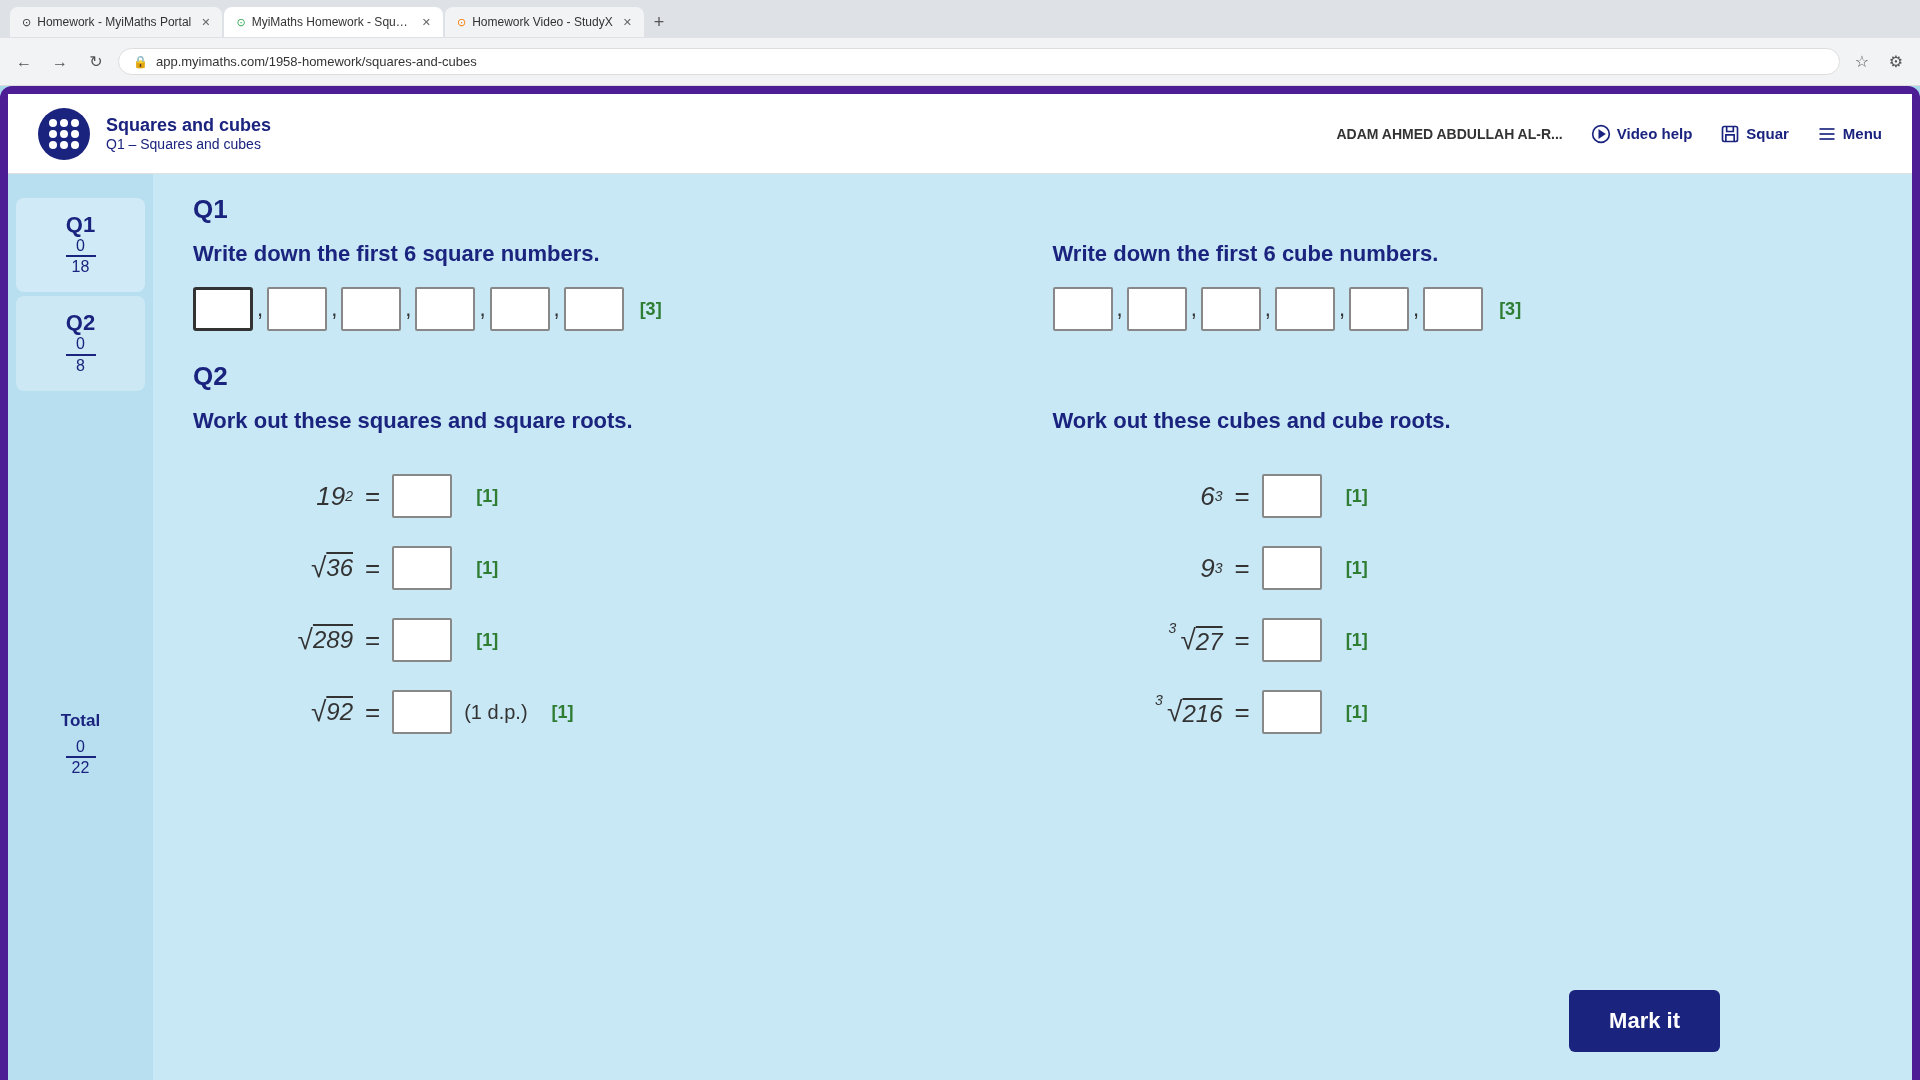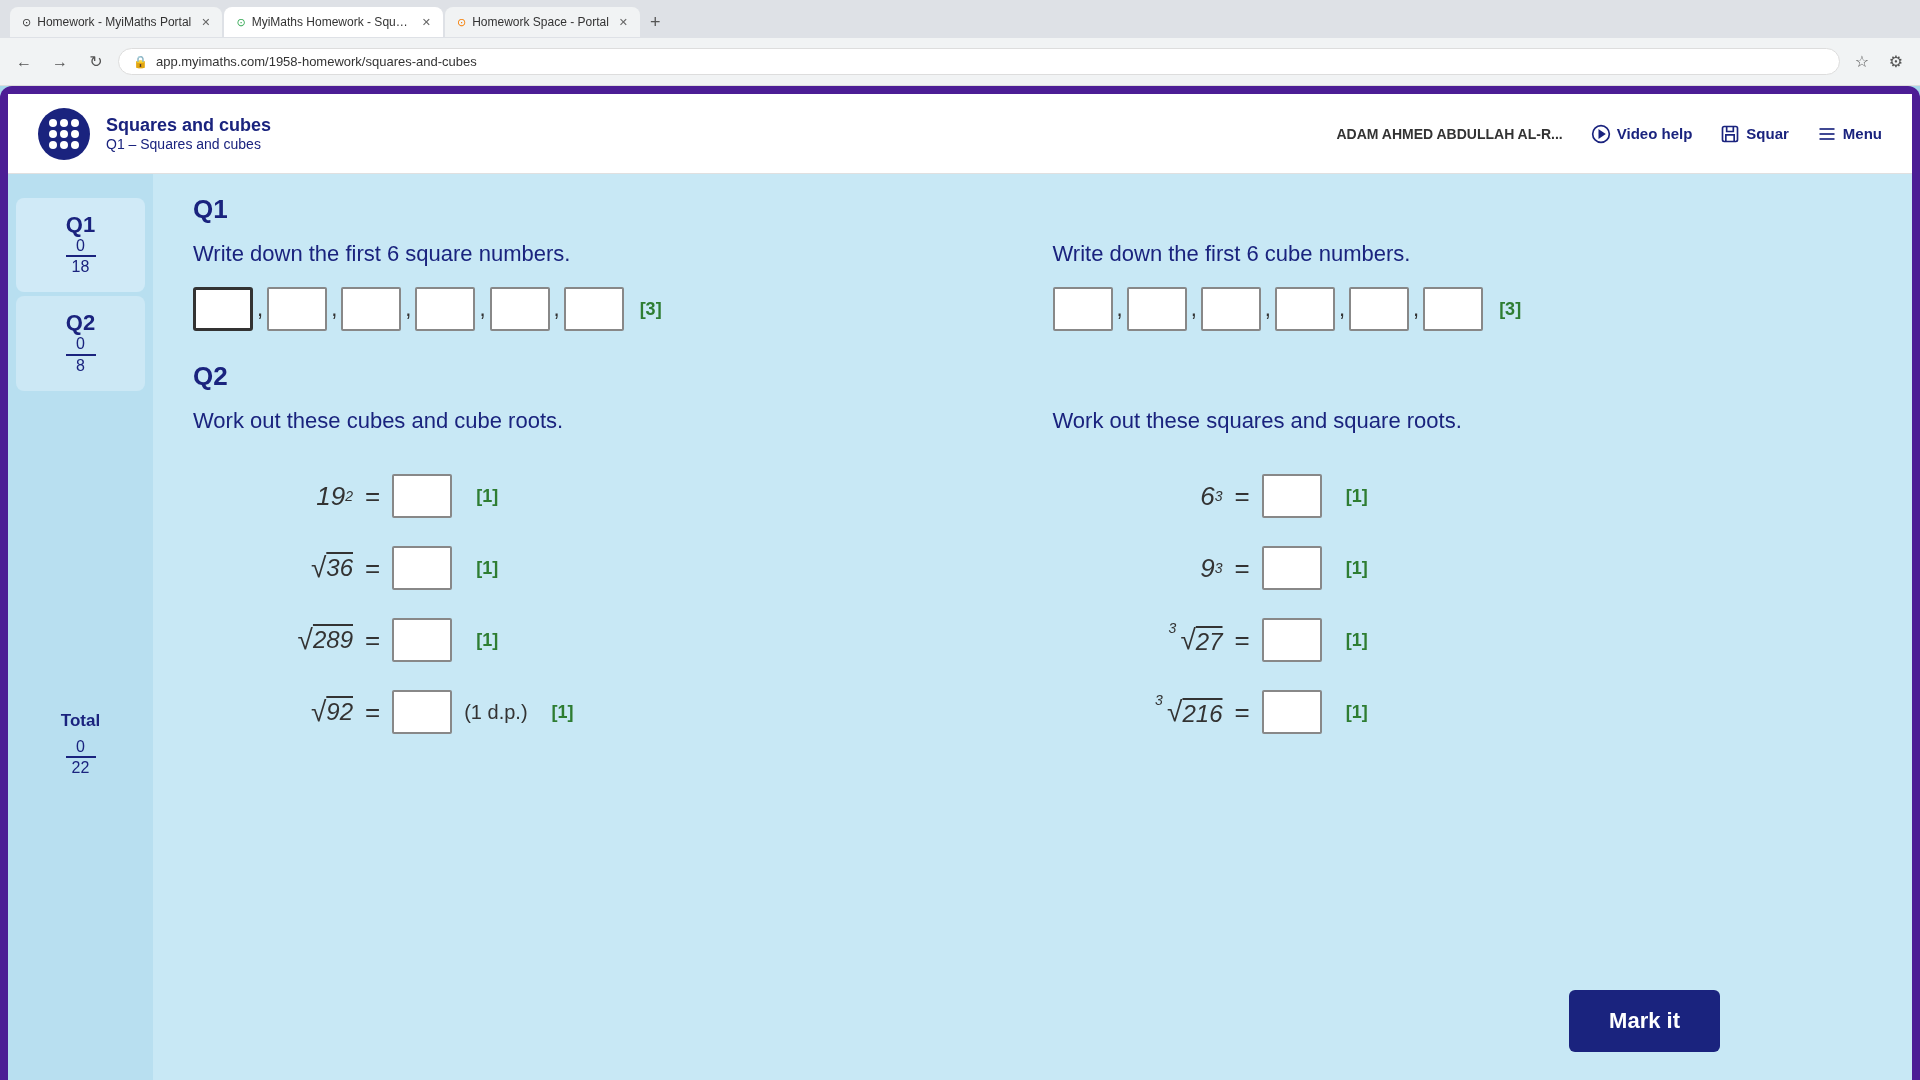--- a/index.html
+++ b/index.html
@@ -267,21 +267,21 @@
     .two-col {
       display: grid;
       grid-template-columns: 1fr 1fr;
       gap: 40px;
       margin-bottom: 20px;
     }
 
     .question-text {
       font-size: 22px;
       color: #1a237e;
-      font-weight: normal;
+      font-weight: bold;
       margin-bottom: 20px;
     }
 
     
     .input-box {
       width: 60px;
       height: 44px;
       border: 2px solid #888;
       background: #fff;
       font-size: 16px;
@@ -374,21 +374,21 @@
       <span style="overflow:hidden;text-overflow:ellipsis;max-width:160px;">Homework - MyiMaths Portal</span>
       <span class="tab-close">✕</span>
     </div>
     <div class="browser-tab active">
       <span style="font-size:11px;color:#34a853;">⊙</span>
       <span style="overflow:hidden;text-overflow:ellipsis;max-width:160px;">MyiMaths Homework - Squar...</span>
       <span class="tab-close">✕</span>
     </div>
     <div class="browser-tab">
       <span style="font-size:11px;color:#f57c00;">⊙</span>
-      <span style="overflow:hidden;text-overflow:ellipsis;max-width:160px;">Homework Space - Portal</span>
+      <span style="overflow:hidden;text-overflow:ellipsis;max-width:160px;">Homework Video - StudyX</span>
       <span class="tab-close">✕</span>
     </div>
     <button class="tab-new">+</button>
   </div>
   <div class="browser-toolbar">
     <button class="nav-btn">←</button>
     <button class="nav-btn">→</button>
     <button class="nav-btn">↻</button>
     <div class="address-bar">
       <span class="lock-icon">🔒</span>
@@ -517,22 +517,22 @@
               <input type="text" class="input-box" style="">
               <span class="marks-label">[3]</span>
             </div>
           </div>
         </div>
       </div>
 
       <div class="question-section">
         <div class="question-header" style="font-size:26px;color:#1a237e;font-weight:bold;margin-bottom:16px;">Q2</div>
         <div class="two-col">
+          <div class="question-text">Work out these squares and square roots.</div>
           <div class="question-text">Work out these cubes and cube roots.</div>
-          <div class="question-text">Work out these squares and square roots.</div>
         </div>
 
         <div class="q2-rows">
 
           <div>
 
             <div class="math-line">
               <div class="math-lhs">
                 19<sup>2</sup>
               </div>

